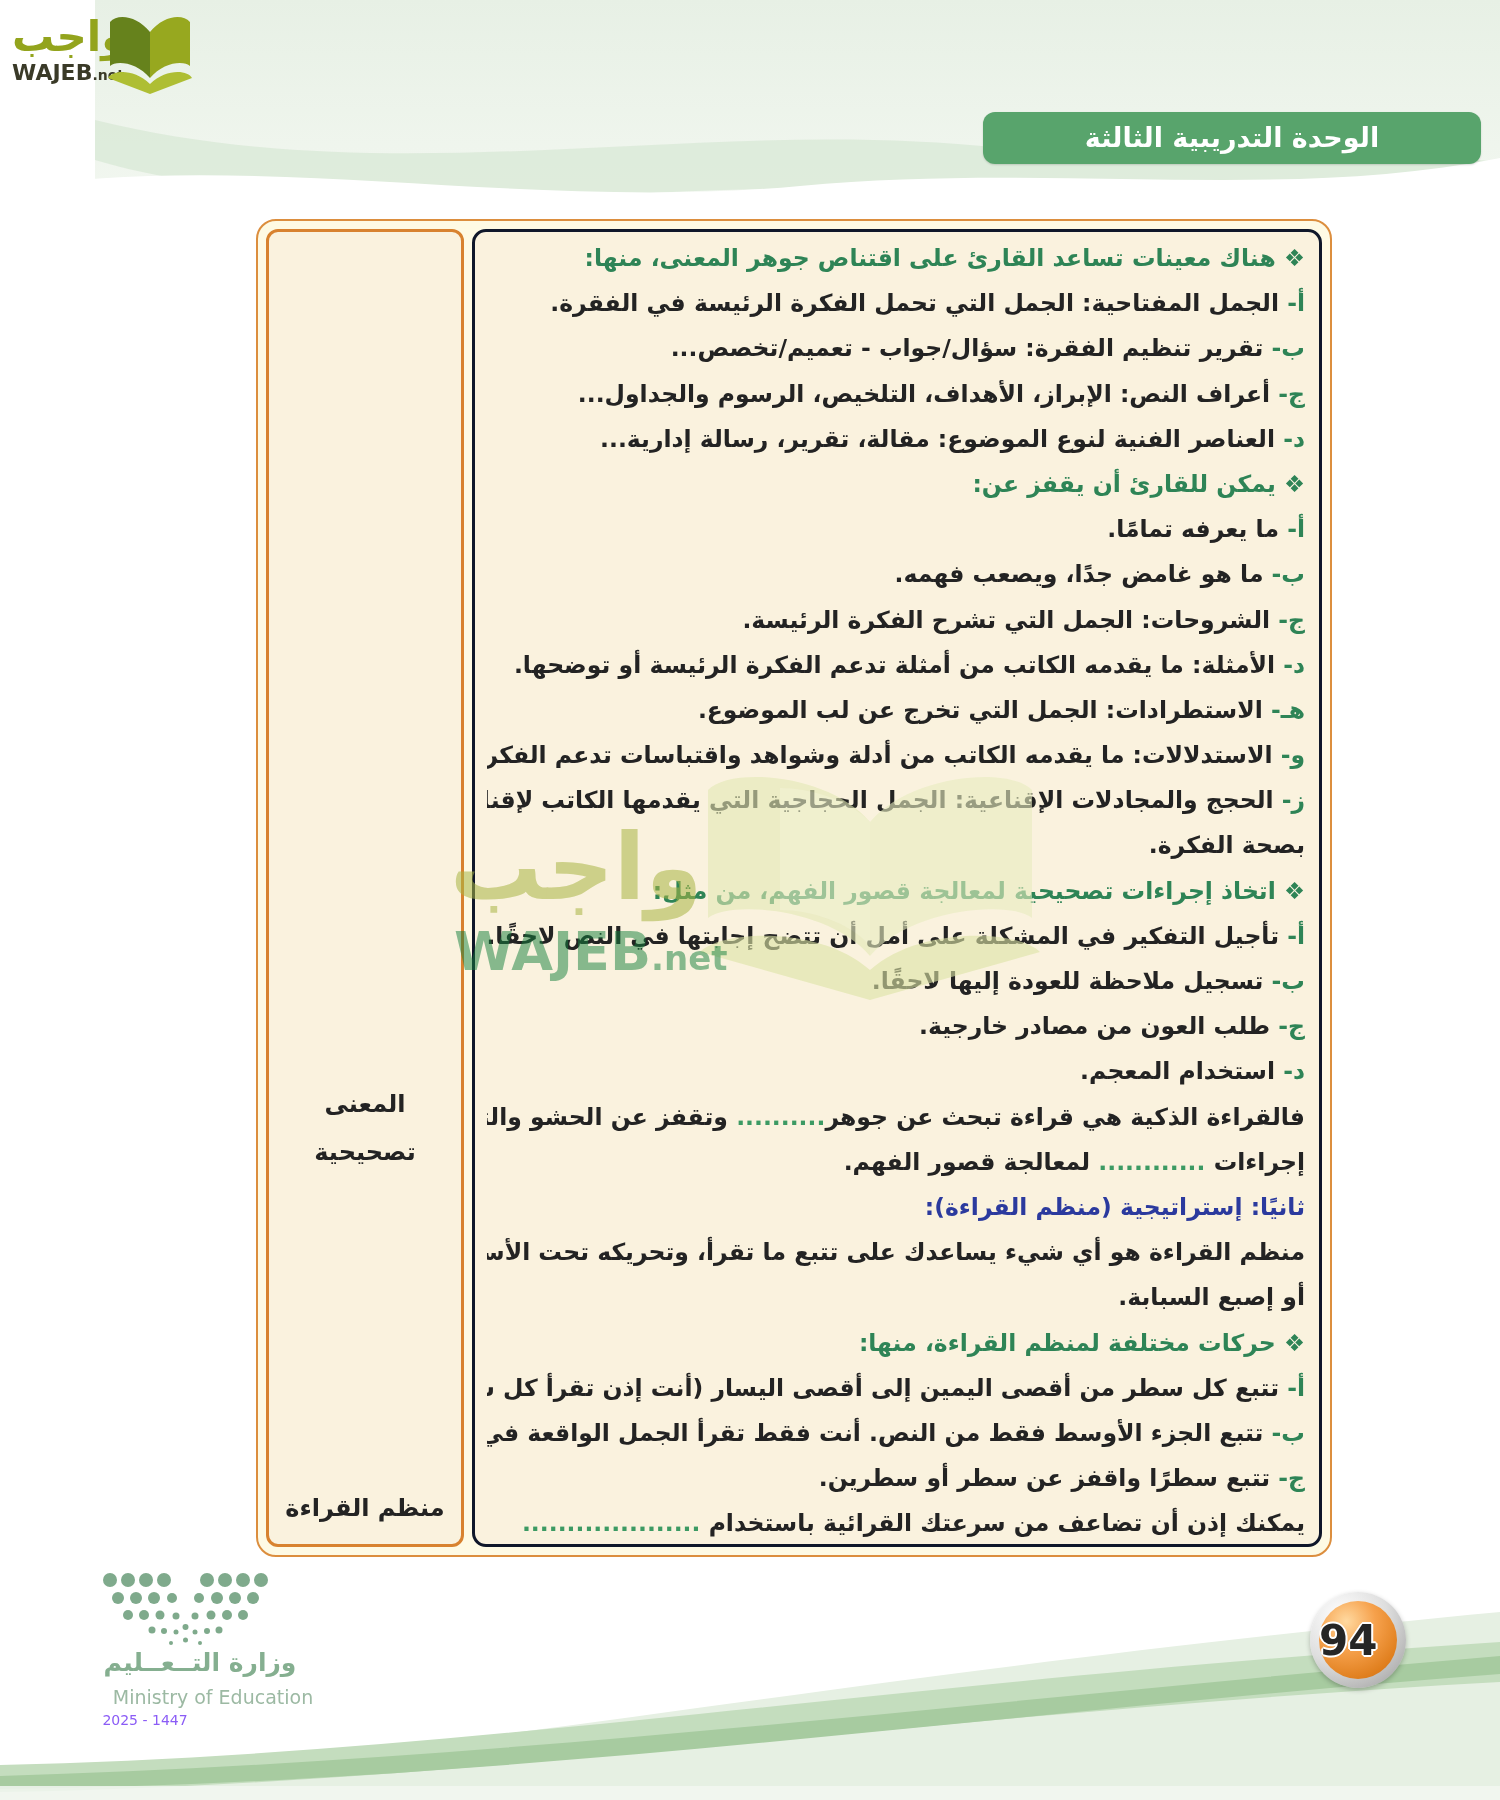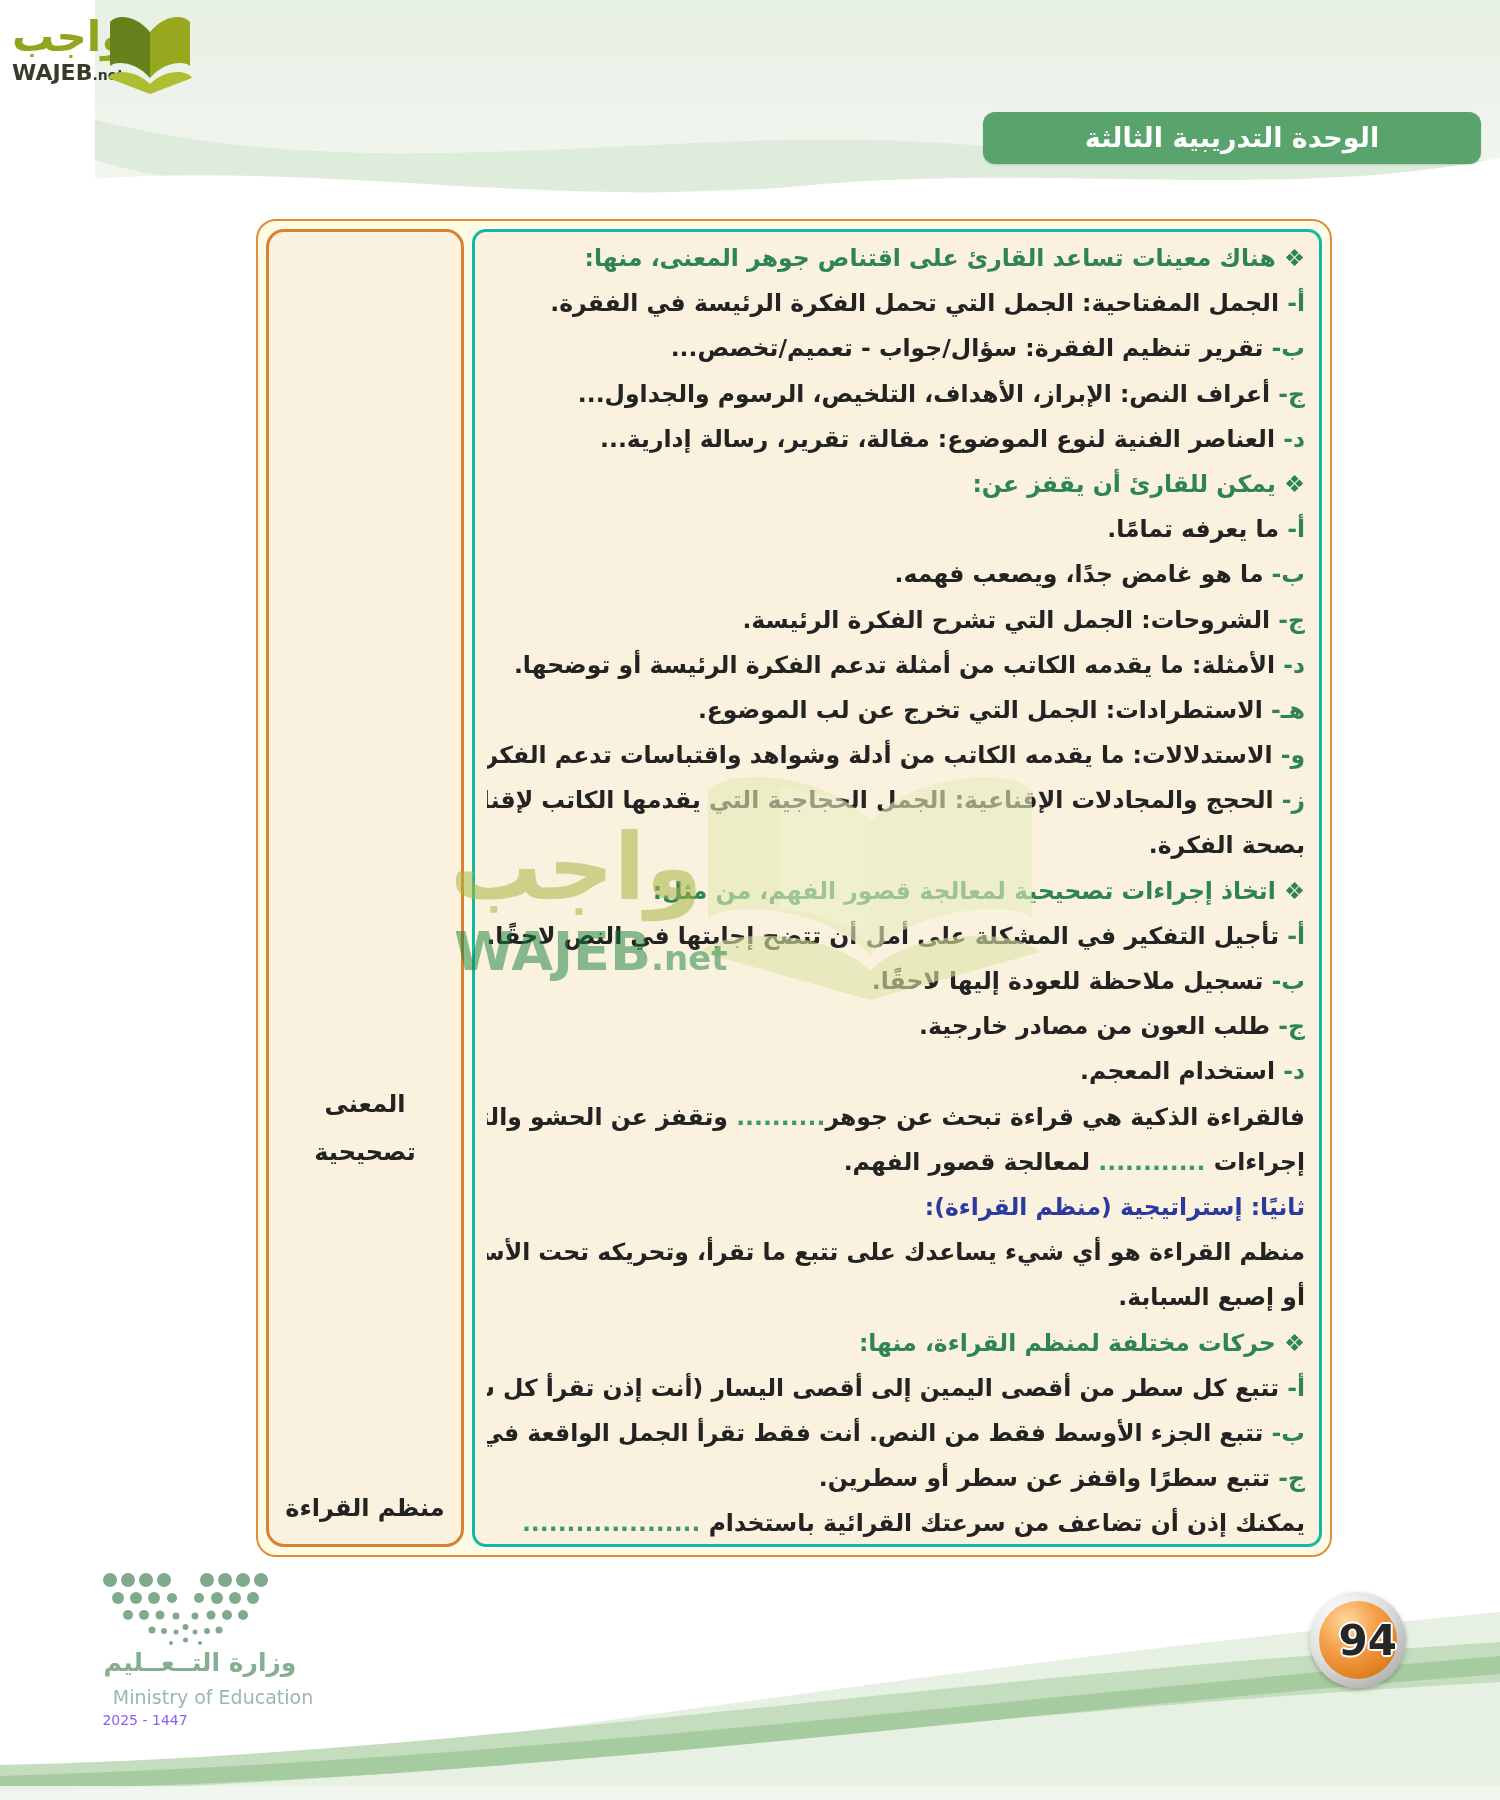--- a/index.html
+++ b/index.html
@@ -22,23 +22,23 @@
   
   .unit-banner{position:absolute;top:112px;left:983px;width:498px;height:52px;
       background:#58A46C;border-radius:12px;z-index:6;
       color:#ffffff;font-size:27px;font-weight:700;text-align:center;line-height:52px;
       box-shadow:0 1px 2px rgba(0,0,0,.15);}
 
   
   .outer-box{position:absolute;left:256px;top:219px;width:1076px;height:1338px;
       border:2px solid #DC8E3E;border-radius:20px;background:#FEFAE4;box-sizing:border-box;z-index:3;}
   .left-col{position:absolute;left:266px;top:229px;width:198px;height:1318px;
-      border:3px solid #D8822F;border-radius:18px;background:#FAF2DE;box-sizing:border-box;z-index:4;}
+      border:3px solid #D8822F;border-radius:12px;background:#FAF2DE;box-sizing:border-box;z-index:4;}
   .main-box{position:absolute;left:472px;top:229px;width:850px;height:1318px;
-      border:3px solid #14b8a6;border-radius:14px;background:#FAF2DE;box-sizing:border-box;z-index:4;overflow:hidden;}
+      border:3px solid #0f172a;border-radius:14px;background:#FAF2DE;box-sizing:border-box;z-index:4;overflow:hidden;}
 
   .content{direction:rtl;padding:4px 14px 0 12px;}
   .line{height:45.2px;line-height:45.2px;font-size:23.5px;font-weight:700;
       white-space:nowrap;overflow:hidden;color:#232323;}
   .seg-g{color:#2E8456;}
   .seg-k{color:#232323;}
   .seg-b{color:#2B3A9E;}
   .seg-d{color:#3C9A63;letter-spacing:1px;}
 
   .answer-label{position:absolute;left:0;width:100%;text-align:center;direction:rtl;
@@ -65,21 +65,21 @@
       font-size:19px;color:#9CB9A3;font-weight:400;}
   .ministry .m-yr{position:absolute;left:0px;top:142px;width:150px;text-align:center;
       font-size:14px;color:#8b5cf6;}
 
   
   .page-badge{position:absolute;left:1310px;top:1592px;width:96px;height:96px;border-radius:50%;
       background:radial-gradient(circle at 32% 26%,#ffffff,#DEDEDE 48%,#9E9E9E 95%);
       box-shadow:0 2px 5px rgba(0,0,0,.25);z-index:9;}
   .page-badge .orb{position:absolute;left:9px;top:9px;width:78px;height:78px;border-radius:50%;
       background:radial-gradient(circle at 35% 26%,#FFD9A0 0%,#F6A14C 38%,#E07F1E 75%,#C96A12 100%);
-      display:flex;align-items:center;justify-content:flex-end;}
+      display:flex;align-items:center;justify-content:flex-start;}
   .page-badge .num{font-size:42px;font-weight:700;color:#262626;
       text-shadow:-2px 0 0 #fff,2px 0 0 #fff,0 -2px 0 #fff,0 2px 0 #fff,-1px -1px 0 #fff,1px 1px 0 #fff,-1px 1px 0 #fff,1px -1px 0 #fff;}
 </style>
 </head>
 <body>
 
 <div class="page">
 
   <div class="top-waves">
     <svg width="1500" height="240" viewBox="0 0 1500 240" xmlns="http://www.w3.org/2000/svg">

